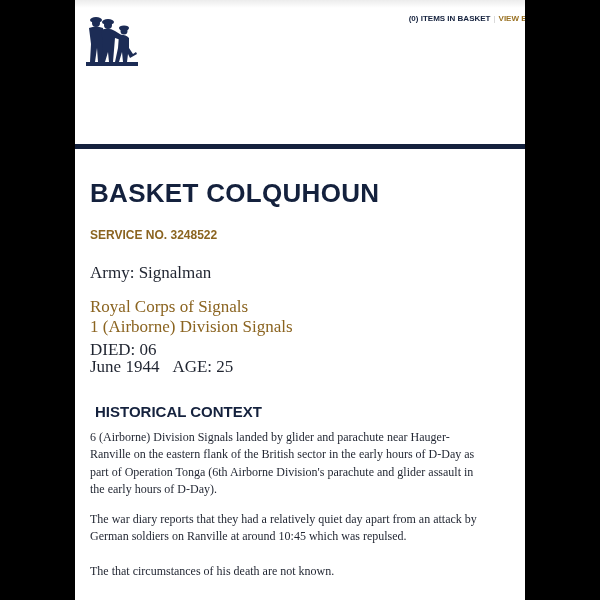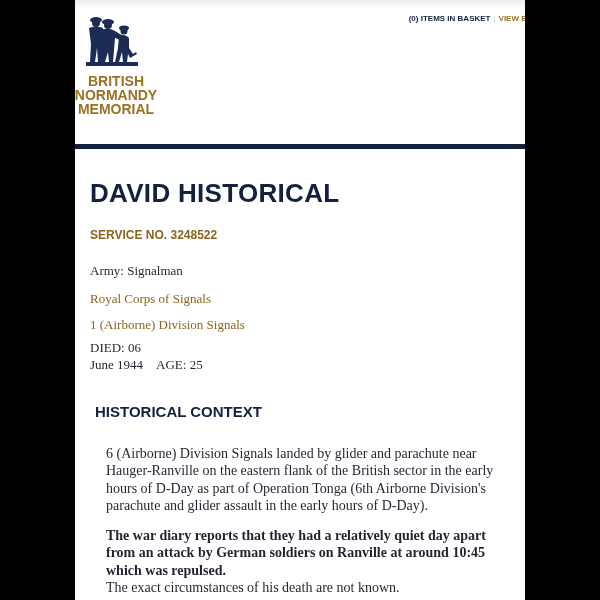--- a/index.html
+++ b/index.html
@@ -37,30 +37,30 @@
     .name {
       position: absolute; top: 178px; left: 0;
       font-family: "Liberation Sans", sans-serif; font-weight: bold; font-size: 26px;
       color: #14213d; letter-spacing: 0.3px; margin: 0; white-space: nowrap;
     }
     .service {
       position: absolute; top: 228px; left: 0;
       font-family: "Liberation Sans", sans-serif; font-weight: bold; font-size: 12px;
       color: #8b6420; white-space: nowrap;
     }
-    .detail { position: absolute; left: 0; font-size: 13px; color: #1f2430; white-space: nowrap; }
+    .detail { position: absolute; left: 0; font-size: 17px; color: #1f2430; white-space: nowrap; }
     .gold { color: #8b6420; }
     .hist-title {
       position: absolute; top: 398px; left: 0;
       font-family: "Liberation Sans", sans-serif; font-weight: bold; font-size: 15px;
       color: #14213d; margin: 5px; white-space: nowrap;
     }
     .para {
-      position: absolute; left: 0; width: 390px; font-size: 14px; line-height: 17.3px;
-      color: #1f2430; margin: 16px;
+      position: absolute; left: 0; width: 390px; font-size: 12px; line-height: 17.3px;
+      color: #1f2430; margin: 0;
     }
     .age-gap { display: inline-block; width: 13px; }
   </style>
 </head>
 <body>
 
 <div class="page">
   <div class="top-shadow"></div>
 
   <div class="logo">
@@ -75,43 +75,38 @@
         <circle cx="25" cy="11" r="4"></circle>
         <path d="M18 16 Q26 13 32 17 L40 22 L38 26 L32 24 L31 36 L30 48 L26 48 L25 38 L22 48 L18 48 L20 30 Z"></path>
 
         <ellipse cx="41" cy="14" rx="5" ry="2.5"></ellipse>
         <circle cx="41" cy="17" r="3.5"></circle>
         <path d="M36 21 Q42 20 46 24 L46 34 L50 40 L53 38 L54 40 L47 44 L45 40 L44 48 L40 48 L39 38 L36 48 L32 48 L35 34 Z"></path>
 
         <rect x="3" y="48" width="52" height="4"></rect>
       </g>
     </svg>
-    <div class="logo-text">
-      <div>BRITISH</div>
-      <div>NORMANDY</div>
-      <div>MEMORIAL</div>
-    </div>
   </div>
 
   <div class="basket">
     <span>(0) ITEMS IN BASKET</span><span class="sep">|</span><span class="view">VIEW B</span>
   </div>
 
   <div class="navy-bar"></div>
 
   <div class="content">
-    <h1 class="name">DAVID HISTORICAL</h1>
+    <h1 class="name">BASKET COLQUHOUN</h1>
     <div class="service">SERVICE NO. 3248522</div>
 
     <div class="detail" style="top:263px;">Army: Signalman</div>
-    <div class="detail gold" style="top:291px;">Royal Corps of Signals</div>
+    <div class="detail gold" style="top:297px;">Royal Corps of Signals</div>
     <div class="detail gold" style="top:317px;">1 (Airborne) Division Signals</div>
     <div class="detail" style="top:340px;text-align:right;">DIED: 06</div>
     <div class="detail" style="top:357px;text-align:center;">
       <span>June 1944</span><span class="age-gap"></span><span>AGE: 25</span>
     </div>
 
     <h2 class="hist-title">HISTORICAL CONTEXT</h2>
     <p class="para" style="top:429px;">6 (Airborne) Division Signals landed by glider and parachute near Hauger-Ranville on the eastern flank of the British sector in the early hours of D-Day as part of Operation Tonga (6th Airborne Division's parachute and glider assault in the early hours of D-Day).</p>
-    <p class="para" style="top:511px;font-weight:bold;">The war diary reports that they had a relatively quiet day apart from an attack by German soldiers on Ranville at around 10:45 which was repulsed.</p>
-    <p class="para" style="top:563px;">The exact circumstances of his death are not known.</p>
+    <p class="para" style="top:511px;">The war diary reports that they had a relatively quiet day apart from an attack by German soldiers on Ranville at around 10:45 which was repulsed.</p>
+    <p class="para" style="top:563px;">The that circumstances of his death are not known.</p>
   </div>
 </div>
 
 </body></html>

